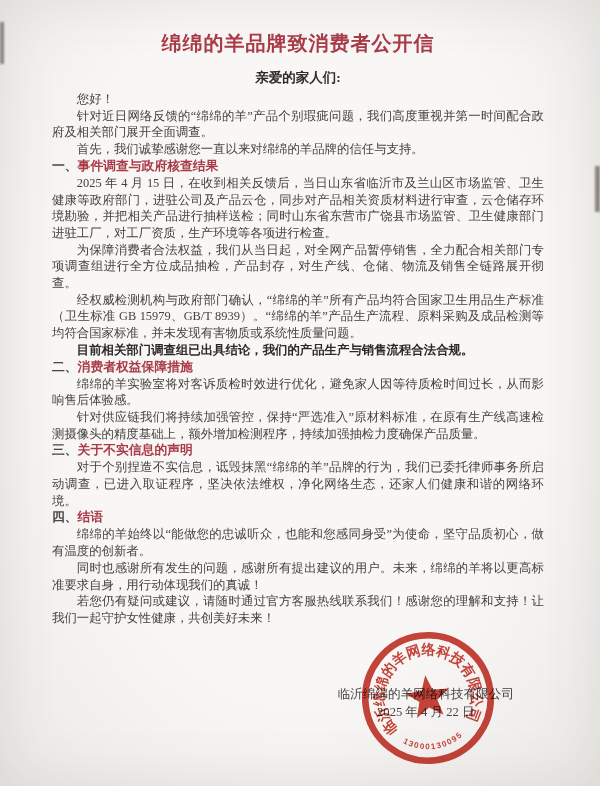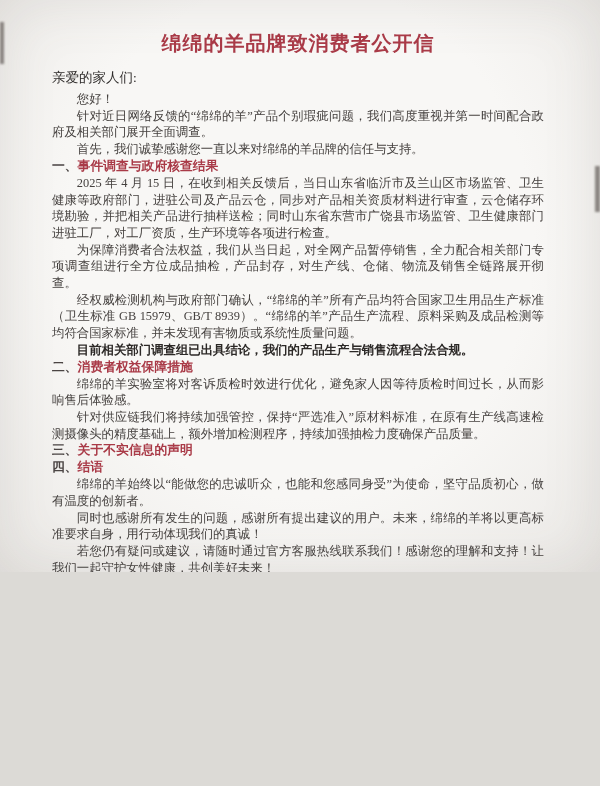--- a/index.html
+++ b/index.html
@@ -1,28 +1,28 @@
 <!DOCTYPE html>
 <html><head>
 <meta charset="utf-8">
 <style>
   html,body{margin:0;padding:0;}
   body{width:600px;height:786px;background:#dcdad6;font-family:"Liberation Serif","DejaVu Serif",serif;}
   .page{
-    position:relative;width:600px;height:572px;overflow:hidden;
+    position:relative;width:600px;height:786px;overflow:hidden;
     background:radial-gradient(ellipse at 50% 42%, #f8f7f5 55%, #ebe9e6 100%);
     box-shadow:inset 0 0 60px rgba(90,80,70,.12);
   }
   .content{position:absolute;left:52px;top:30px;width:492px;}
   .letter-title{
     margin:0 0 12px 0;text-align:center;
     font-family:"Liberation Sans","DejaVu Sans",sans-serif;
     font-size:20px;font-weight:bold;letter-spacing:1px;color:#a93a47;
   }
-  .salutation{margin:0 0 4px 0;font-size:13.5px;font-weight:normal;color:#2f2c2b;}
+  .salutation{margin:0 0 4px 0;font-size:13.5px;font-weight:bold;color:#2f2c2b;text-align:center;}
   p.para{
     margin:0;font-size:12.4px;line-height:16.7px;color:#45413f;
     text-align:justify;text-indent:2em;
   }
   p.para.em{font-weight:bold;color:#2c2927;}
   .sec-h{margin:0;font-size:12.8px;line-height:17px;font-weight:bold;}
   .sec-h .num{color:#4a4443;}
   .sec-h .label{color:#a93a47;}
   .signature{
     position:absolute;top:686px;right:86px;text-align:center;
@@ -60,20 +60,21 @@
     <p class="para">2025 年 4 月 15 日，在收到相关反馈后，当日山东省临沂市及兰山区市场监管、卫生健康等政府部门，进驻公司及产品云仓，同步对产品相关资质材料进行审查，云仓储存环境勘验，并把相关产品进行抽样送检；同时山东省东营市广饶县市场监管、卫生健康部门进驻工厂，对工厂资质，生产环境等各项进行检查。</p>
     <p class="para">为保障消费者合法权益，我们从当日起，对全网产品暂停销售，全力配合相关部门专项调查组进行全方位成品抽检，产品封存，对生产线、仓储、物流及销售全链路展开彻查。</p>
     <p class="para">经权威检测机构与政府部门确认，“绵绵的羊”所有产品均符合国家卫生用品生产标准（卫生标准 GB 15979、GB/T 8939）。“绵绵的羊”产品生产流程、原料采购及成品检测等均符合国家标准，并未发现有害物质或系统性质量问题。</p>
     <p class="para em">目前相关部门调查组已出具结论，我们的产品生产与销售流程合法合规。</p>
 
     <h2 class="sec-h"><span class="num">二、</span><span class="label">消费者权益保障措施</span></h2>
     <p class="para">绵绵的羊实验室将对客诉质检时效进行优化，避免家人因等待质检时间过长，从而影响售后体验感。</p>
     <p class="para">针对供应链我们将持续加强管控，保持“严选准入”原材料标准，在原有生产线高速检测摄像头的精度基础上，额外增加检测程序，持续加强抽检力度确保产品质量。</p>
 
     <h2 class="sec-h"><span class="num">三、</span><span class="label">关于不实信息的声明</span></h2>
+    <p class="para">对于个别捏造不实信息，诋毁抹黑“绵绵的羊”品牌的行为，我们已委托律师事务所启动调查，已进入取证程序，坚决依法维权，净化网络生态，还家人们健康和谐的网络环境。</p>
 
     <h2 class="sec-h"><span class="num">四、</span><span class="label">结语</span></h2>
     <p class="para">绵绵的羊始终以“能做您的忠诚听众，也能和您感同身受”为使命，坚守品质初心，做有温度的创新者。</p>
     <p class="para">同时也感谢所有发生的问题，感谢所有提出建议的用户。未来，绵绵的羊将以更高标准要求自身，用行动体现我们的真诚！</p>
     <p class="para">若您仍有疑问或建议，请随时通过官方客服热线联系我们！感谢您的理解和支持！让我们一起守护女性健康，共创美好未来！</p>
   </div>
 
   <div class="signature">
     <div class="company">临沂绵绵的羊网络科技有限公司</div>
     <div class="date">2025 年 4 月 22 日</div>

